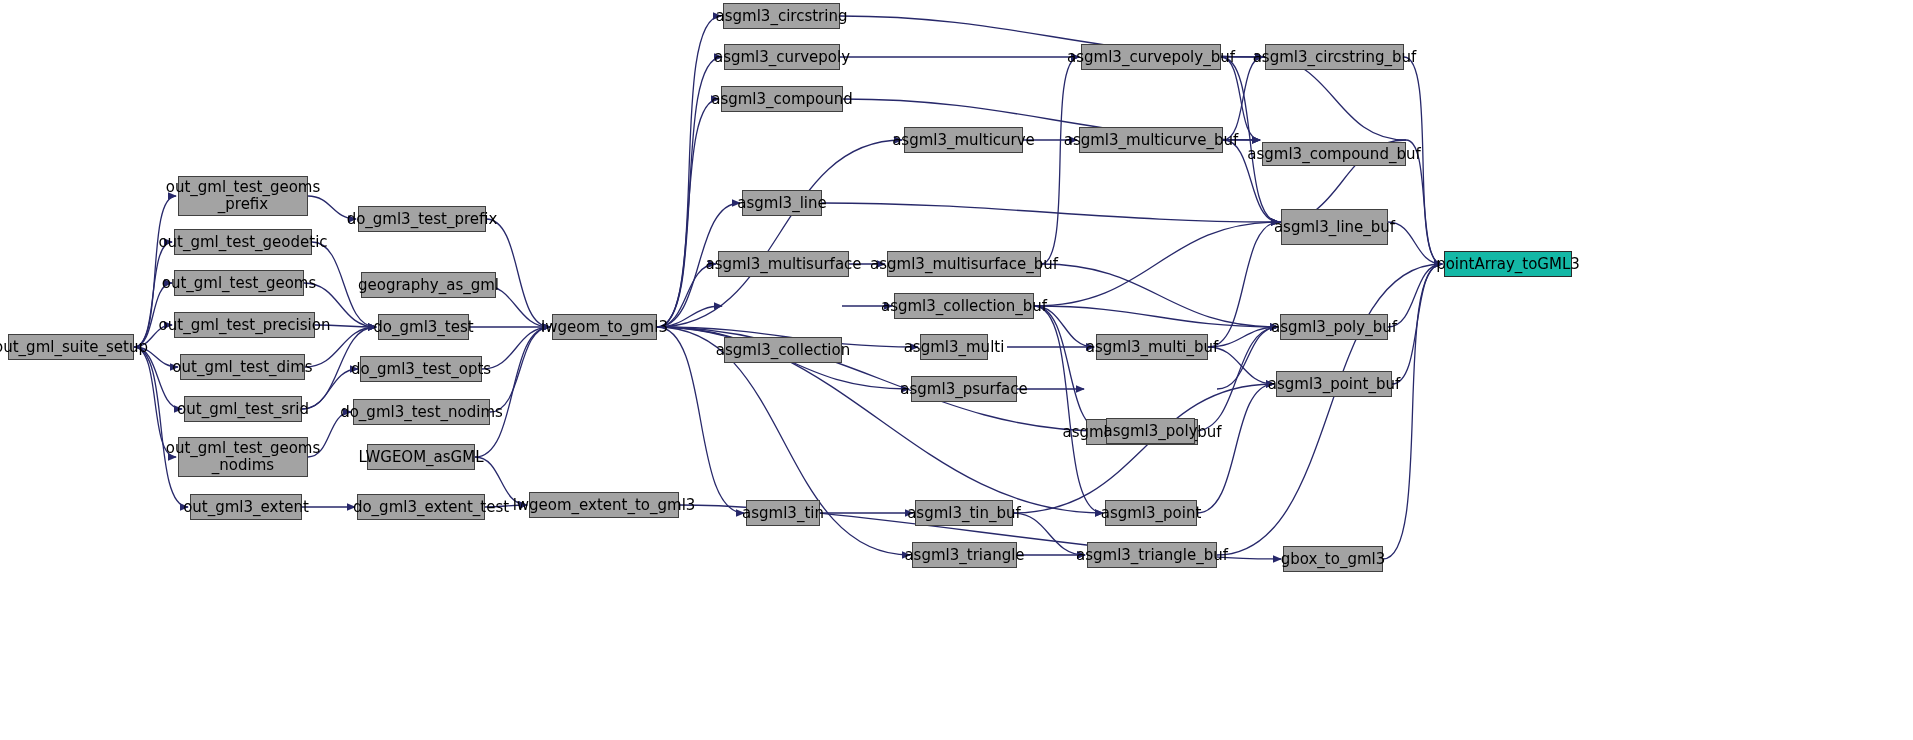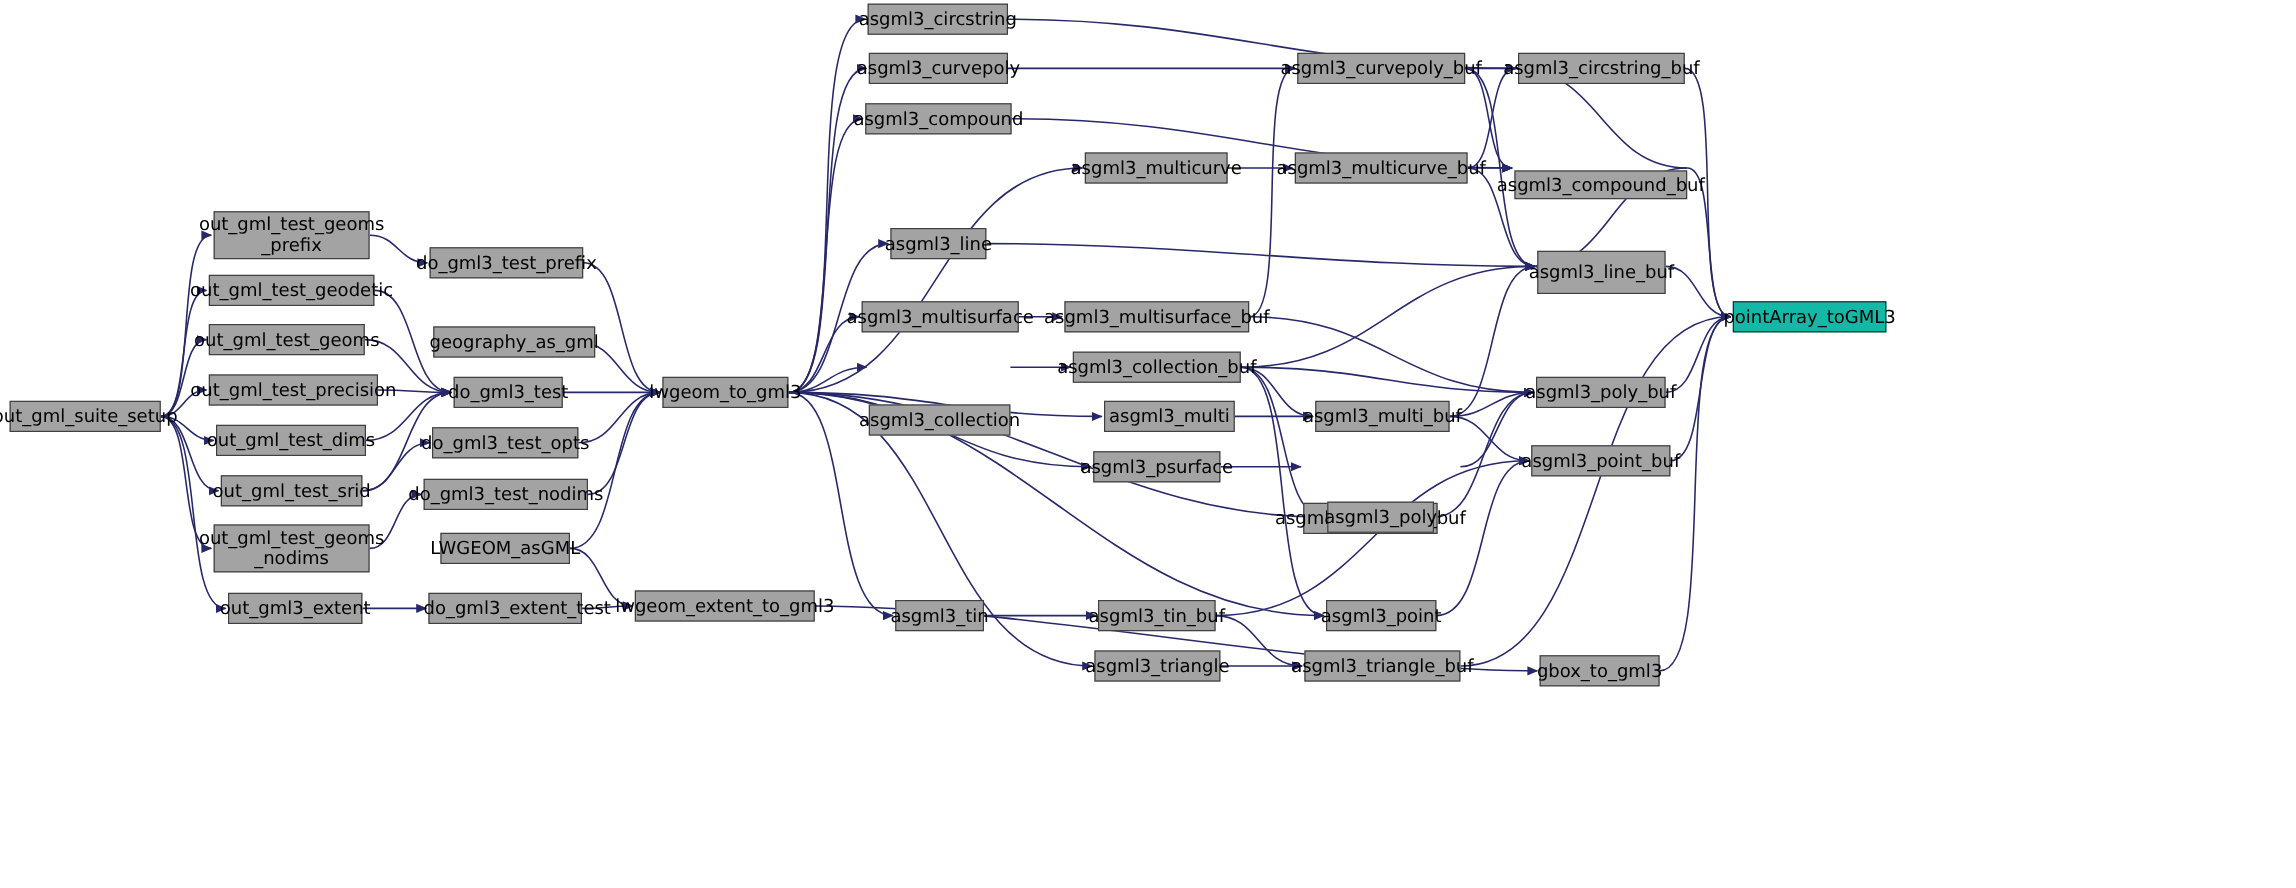--- a/index.html
+++ b/index.html
@@ -143,21 +143,21 @@
     <div class="node" style="left: 723px; top: 3px; width: 117px; height: 26px;">asgml3_circstring</div>
     <div class="node" style="left: 724px; top: 44px; width: 116px; height: 26px;">asgml3_curvepoly</div>
     <div class="node" style="left: 721px; top: 86px; width: 122px; height: 26px;">asgml3_compound</div>
     <div class="node" style="left: 742px; top: 190px; width: 80px; height: 26px;">asgml3_line</div>
     <div class="node" style="left: 718px; top: 251px; width: 131px; height: 26px;">asgml3_multisurface</div>
     <div class="node" style="left: 724px; top: 293px; width: 118px; height: 26px; margin-top: 44px;">asgml3_collection</div>
     <div class="node" style="left: 746px; top: 500px; width: 74px; height: 26px;">asgml3_tin</div>
     <div class="node" style="left: 904px; top: 127px; width: 119px; height: 26px;">asgml3_multicurve</div>
     <div class="node" style="left: 887px; top: 251px; width: 154px; height: 26px;">asgml3_multisurface_buf</div>
     <div class="node" style="left: 894px; top: 293px; width: 140px; height: 26px;">asgml3_collection_buf</div>
-    <div class="node" style="left: 920px; top: 334px; width: 109px; height: 26px;">asgml3_multi</div>
+    <div class="node" style="left: 920px; top: 334px; width: 68px; height: 26px;">asgml3_multi</div>
     <div class="node" style="left: 911px; top: 376px; width: 106px; height: 26px;">asgml3_psurface</div>
     <div class="node" style="left: 915px; top: 500px; width: 98px; height: 26px;">asgml3_tin_buf</div>
     <div class="node" style="left: 912px; top: 542px; width: 105px; height: 26px;">asgml3_triangle</div>
     <div class="node" style="left: 1081px; top: 44px; width: 140px; height: 26px;">asgml3_curvepoly_buf</div>
     <div class="node" style="left: 1079px; top: 127px; width: 144px; height: 26px;">asgml3_multicurve_buf</div>
     <div class="node" style="left: 1096px; top: 334px; width: 112px; height: 26px;">asgml3_multi_buf</div>
     <div class="node" style="left: 1086px; top: 376px; width: 112px; height: 26px; margin-top: 43px;">asgml3_psurface_buf</div>
     <div class="node" style="left: 1106px; top: 418px; width: 89px; height: 26px;">asgml3_poly</div>
     <div class="node" style="left: 1105px; top: 500px; width: 92px; height: 26px;">asgml3_point</div>
     <div class="node" style="left: 1087px; top: 542px; width: 130px; height: 26px;">asgml3_triangle_buf</div>

